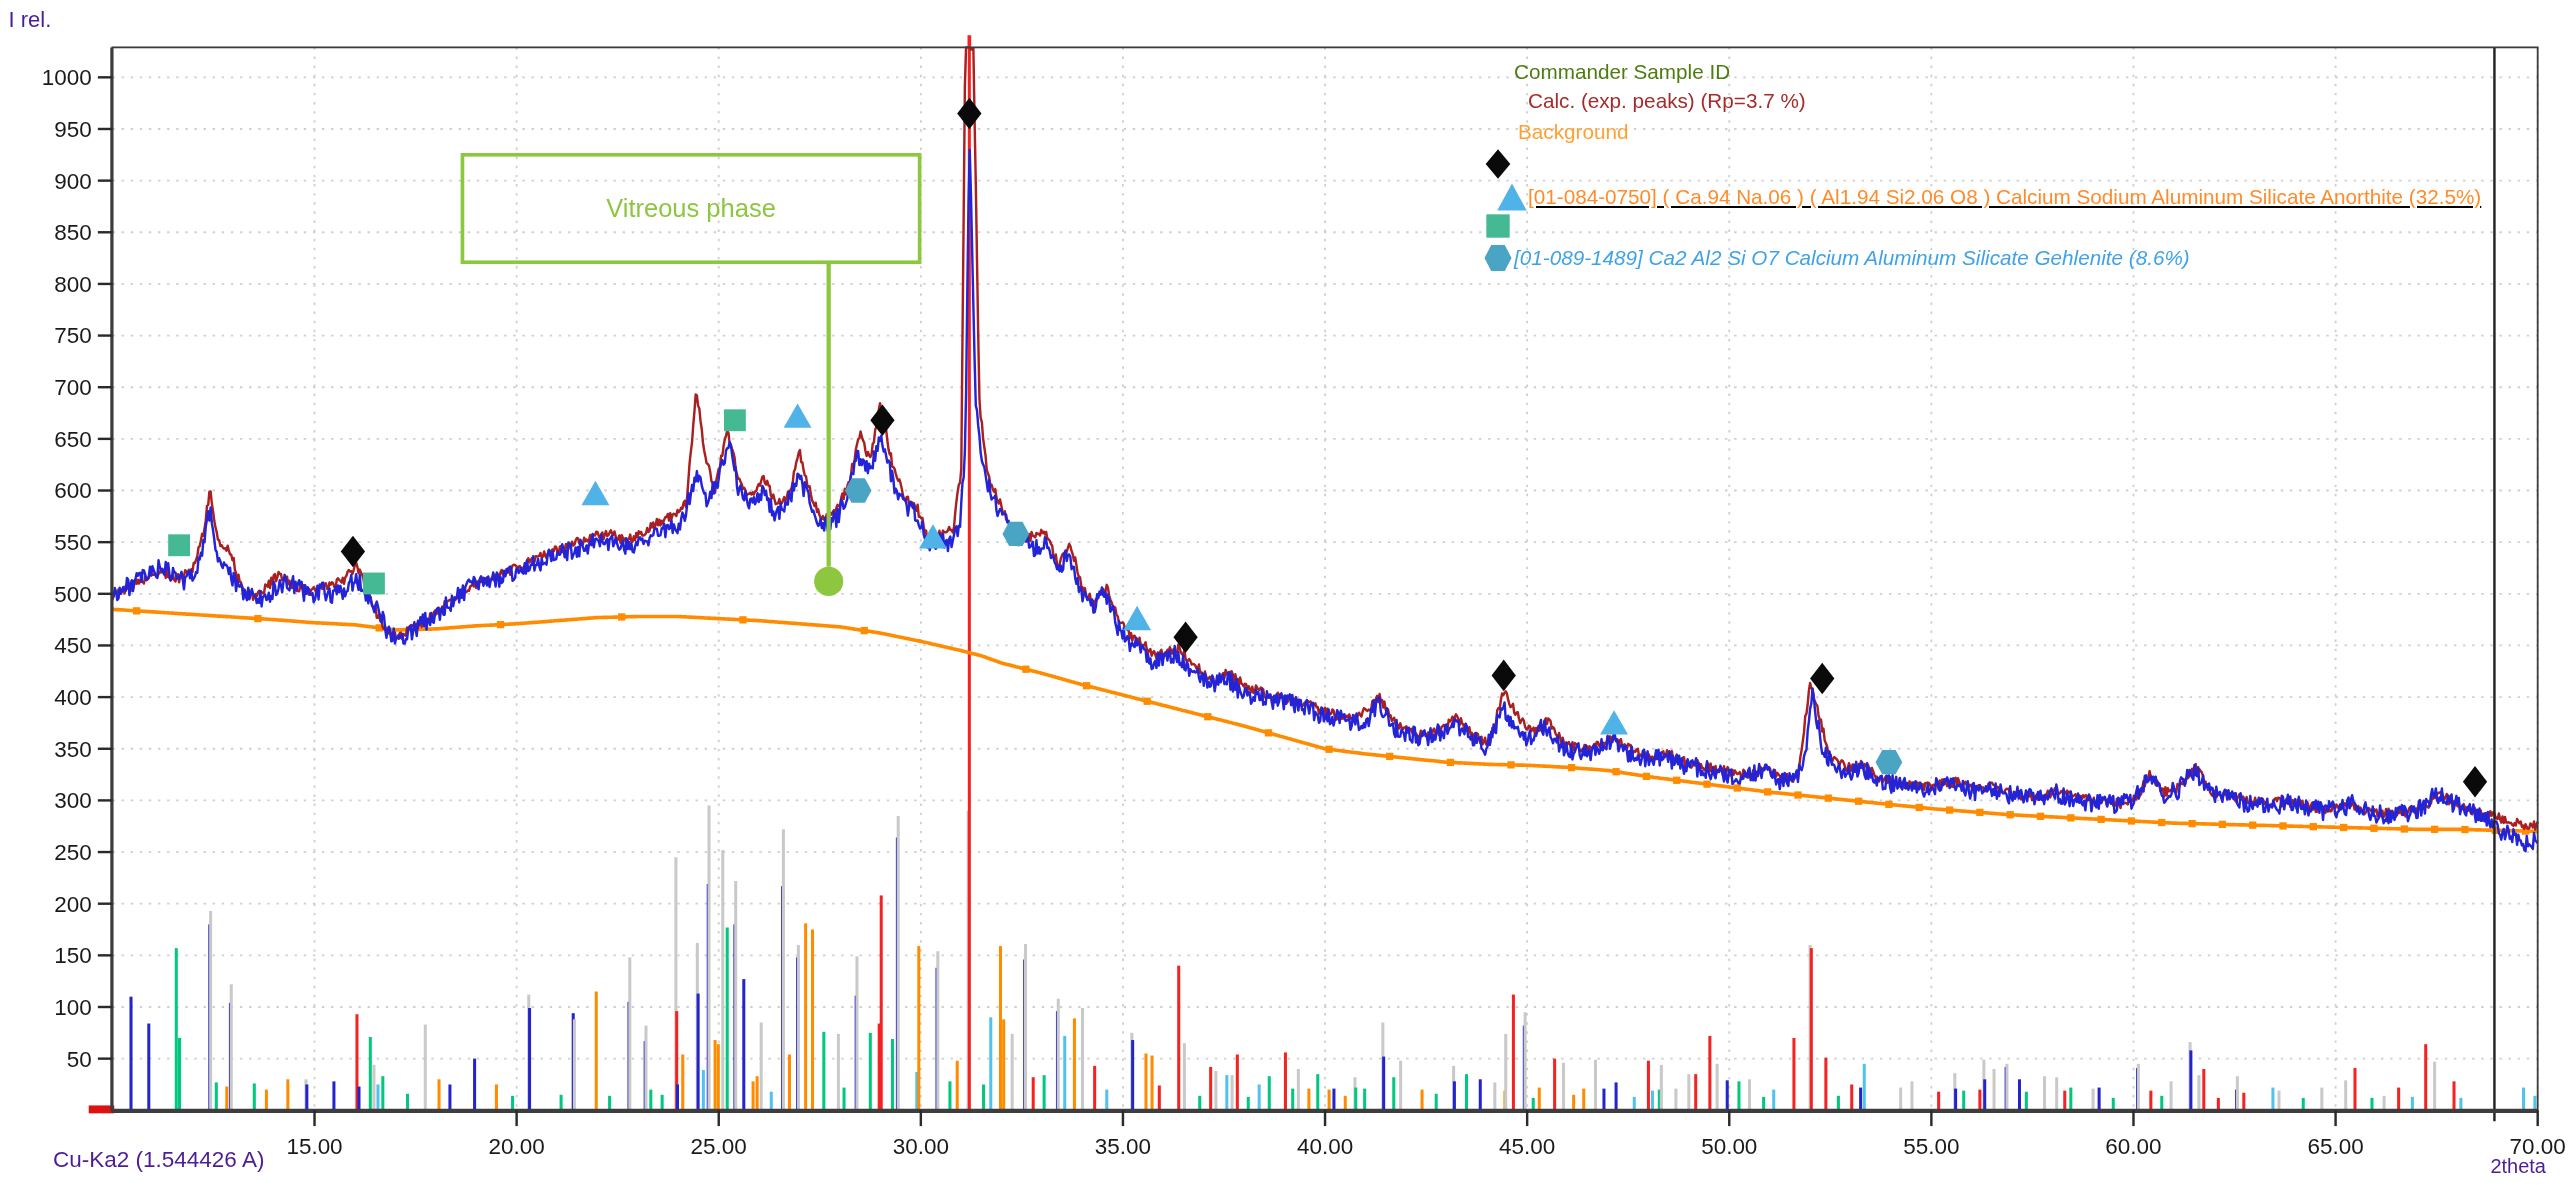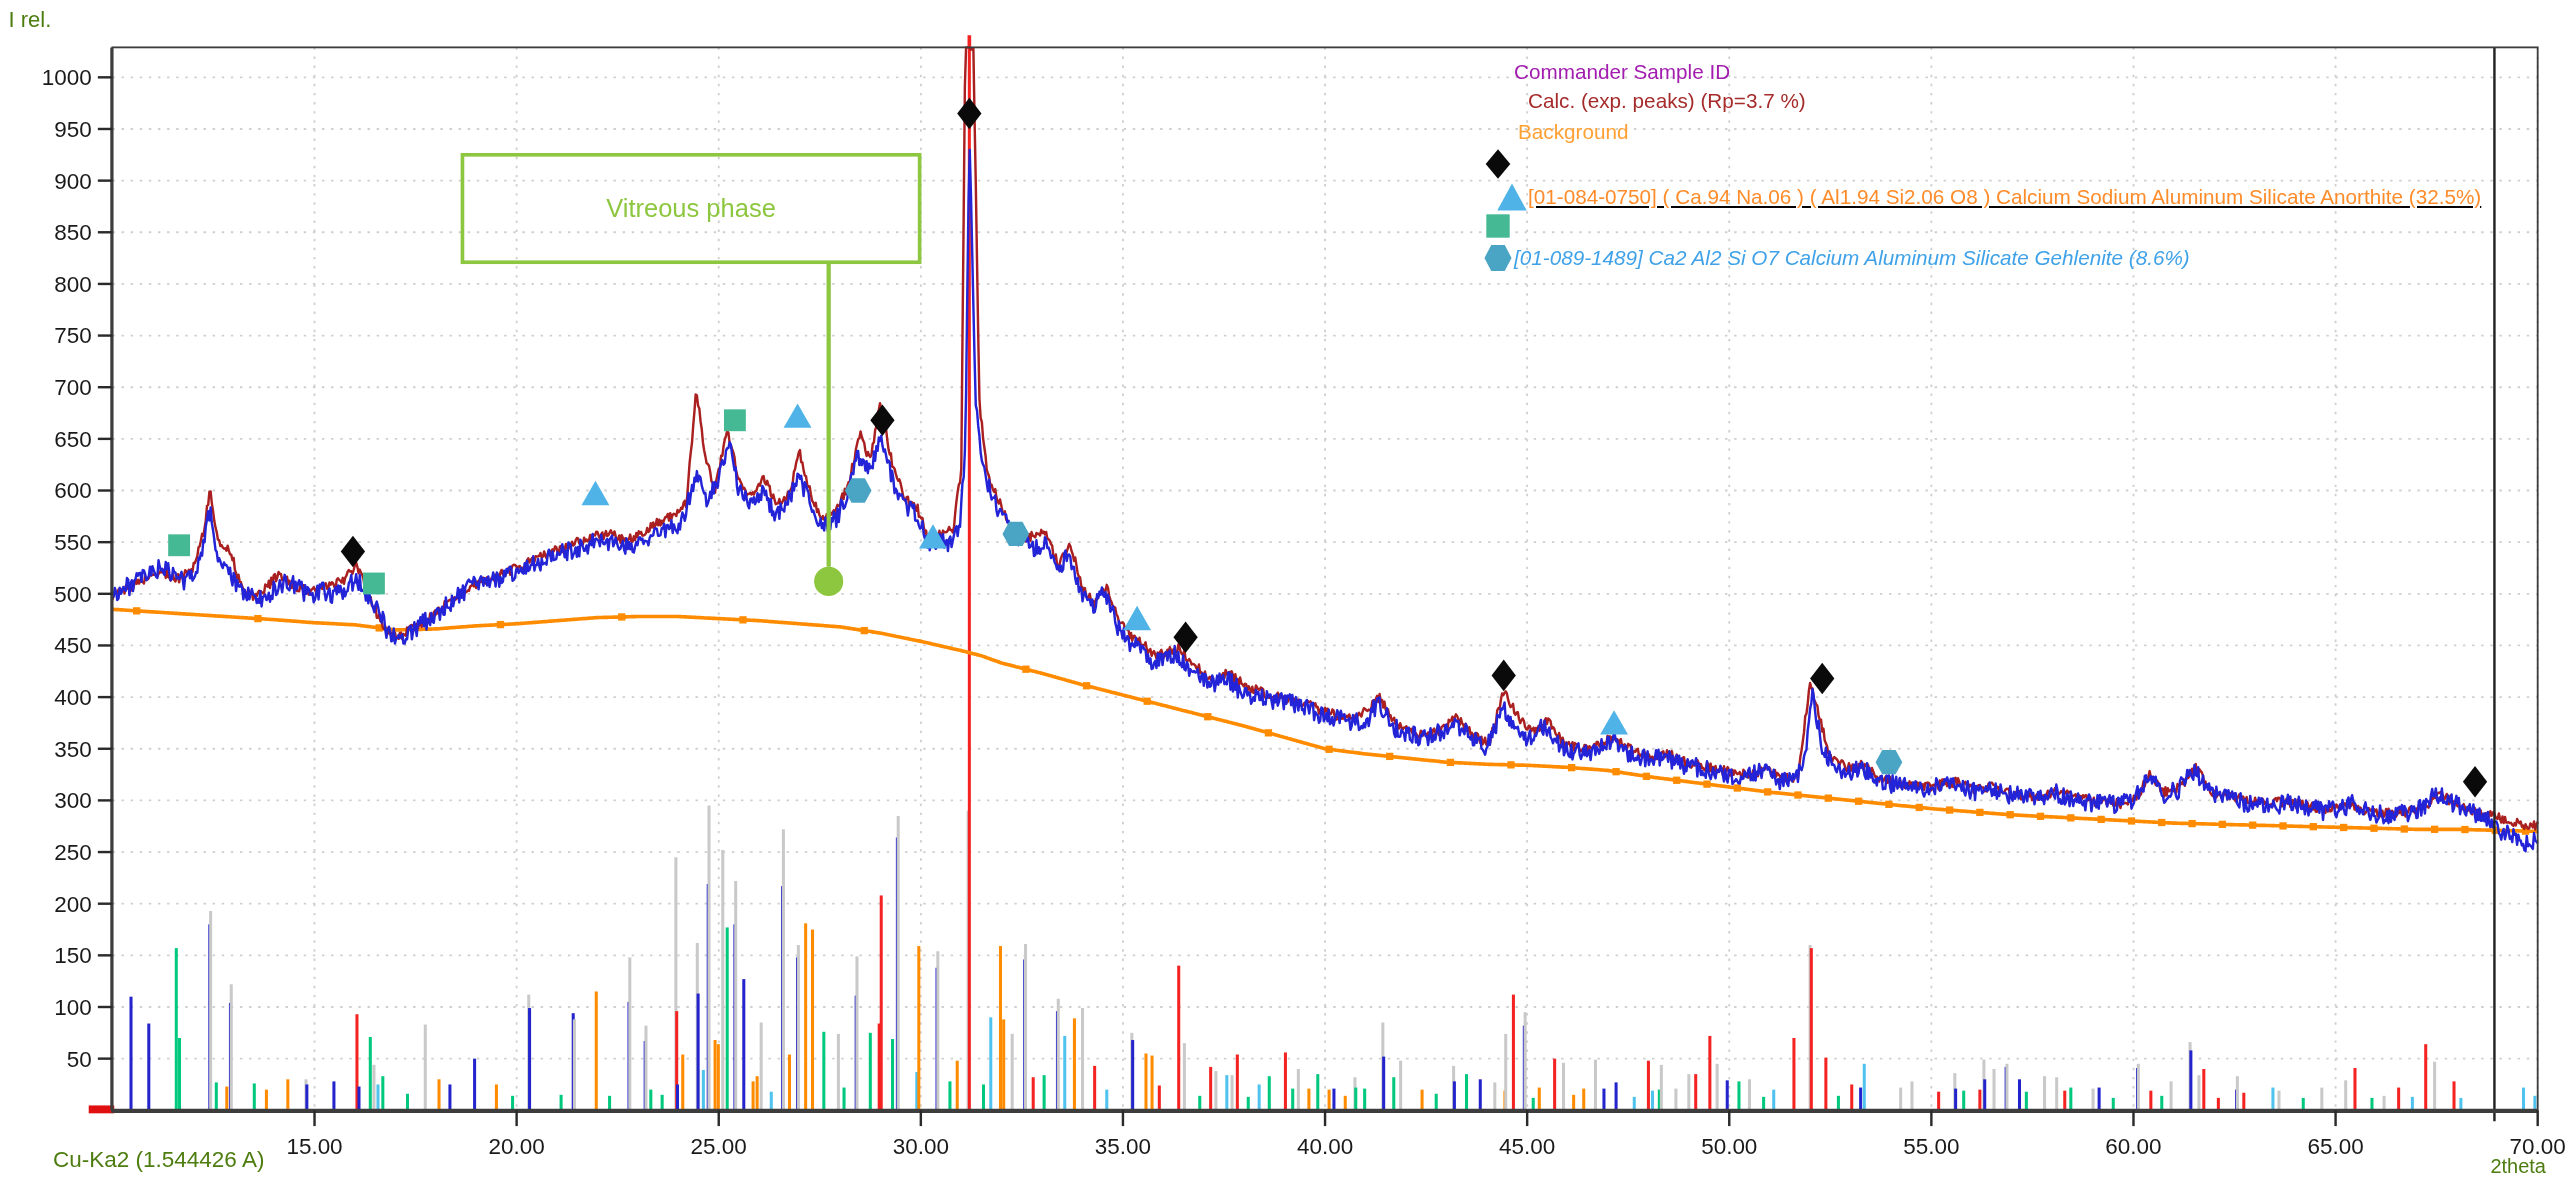--- a/index.html
+++ b/index.html
@@ -1,18 +1,18 @@
 <!DOCTYPE html>
 <html style="font-size:9.7px"><head>
 <meta charset="utf-8">
 <style>
   html,body{margin:0;padding:0;background:#ffffff;width:2576px;height:1185px;overflow:hidden;}
   body{font-family:"Liberation Sans", sans-serif;position:relative;}
   #chart{position:absolute;left:0;top:0;width:2576px;height:1185px;}
-  .corner-label{position:absolute;color:#4d7c0f;white-space:nowrap;}
+  .corner-label{position:absolute;color:#4c1d95;white-space:nowrap;}
   .y-title{left:8.5px;top:7.3px;font-size:22px;}
   .anode{left:53px;top:1147px;font-size:22.5px;}
   .x-title{right:30px;top:1155px;font-size:20px;}
   #legend{position:absolute;left:1482px;top:56px;}
   .legend-row{position:absolute;display:flex;align-items:center;white-space:nowrap;}
   .legend-row .swatch{width:32px;flex:0 0 32px;height:32px;position:relative;}
   .legend-row .swatch svg{position:absolute;left:0;top:0;}
   .legend-row span{font-size:20.7px;}
 </style>
 </head>
@@ -424,21 +424,21 @@
     <line x1="161" x2="185" y1="127.31972789115639" y2="127.31972789115639" stroke="#2a2a2a" stroke-width="4"></line>
     <text x="151" y="140.3197278911564" text-anchor="end" font-size="37" fill="#1a1a1a" font-family="&quot;Liberation Sans&quot;, sans-serif">1000</text>
   </svg>
 
 <div class="corner-label y-title">I rel.</div>
 <div class="corner-label anode">Cu-Ka2 (1.544426 A)</div>
 <div class="corner-label x-title">2theta</div>
 <div id="legend">
     <div class="legend-row" style="top: 0px; left: 0px;">
       <div class="swatch"></div>
-      <span style="color: #a21caf;">Commander Sample ID</span>
+      <span style="color: #4d7c0f;">Commander Sample ID</span>
     </div>
     <div class="legend-row" style="top: 29px; left: 14px;">
       <div class="swatch"></div>
       <span style="color: rgb(166, 44, 44);">Calc. (exp. peaks) (Rp=3.7 %)</span>
     </div>
     <div class="legend-row" style="top: 60px; left: 4px;">
       <div class="swatch"></div>
       <span style="color: rgb(255, 160, 51);">Background</span>
     </div>
     <div class="legend-row" style="top: 92px; left: 0px;">

